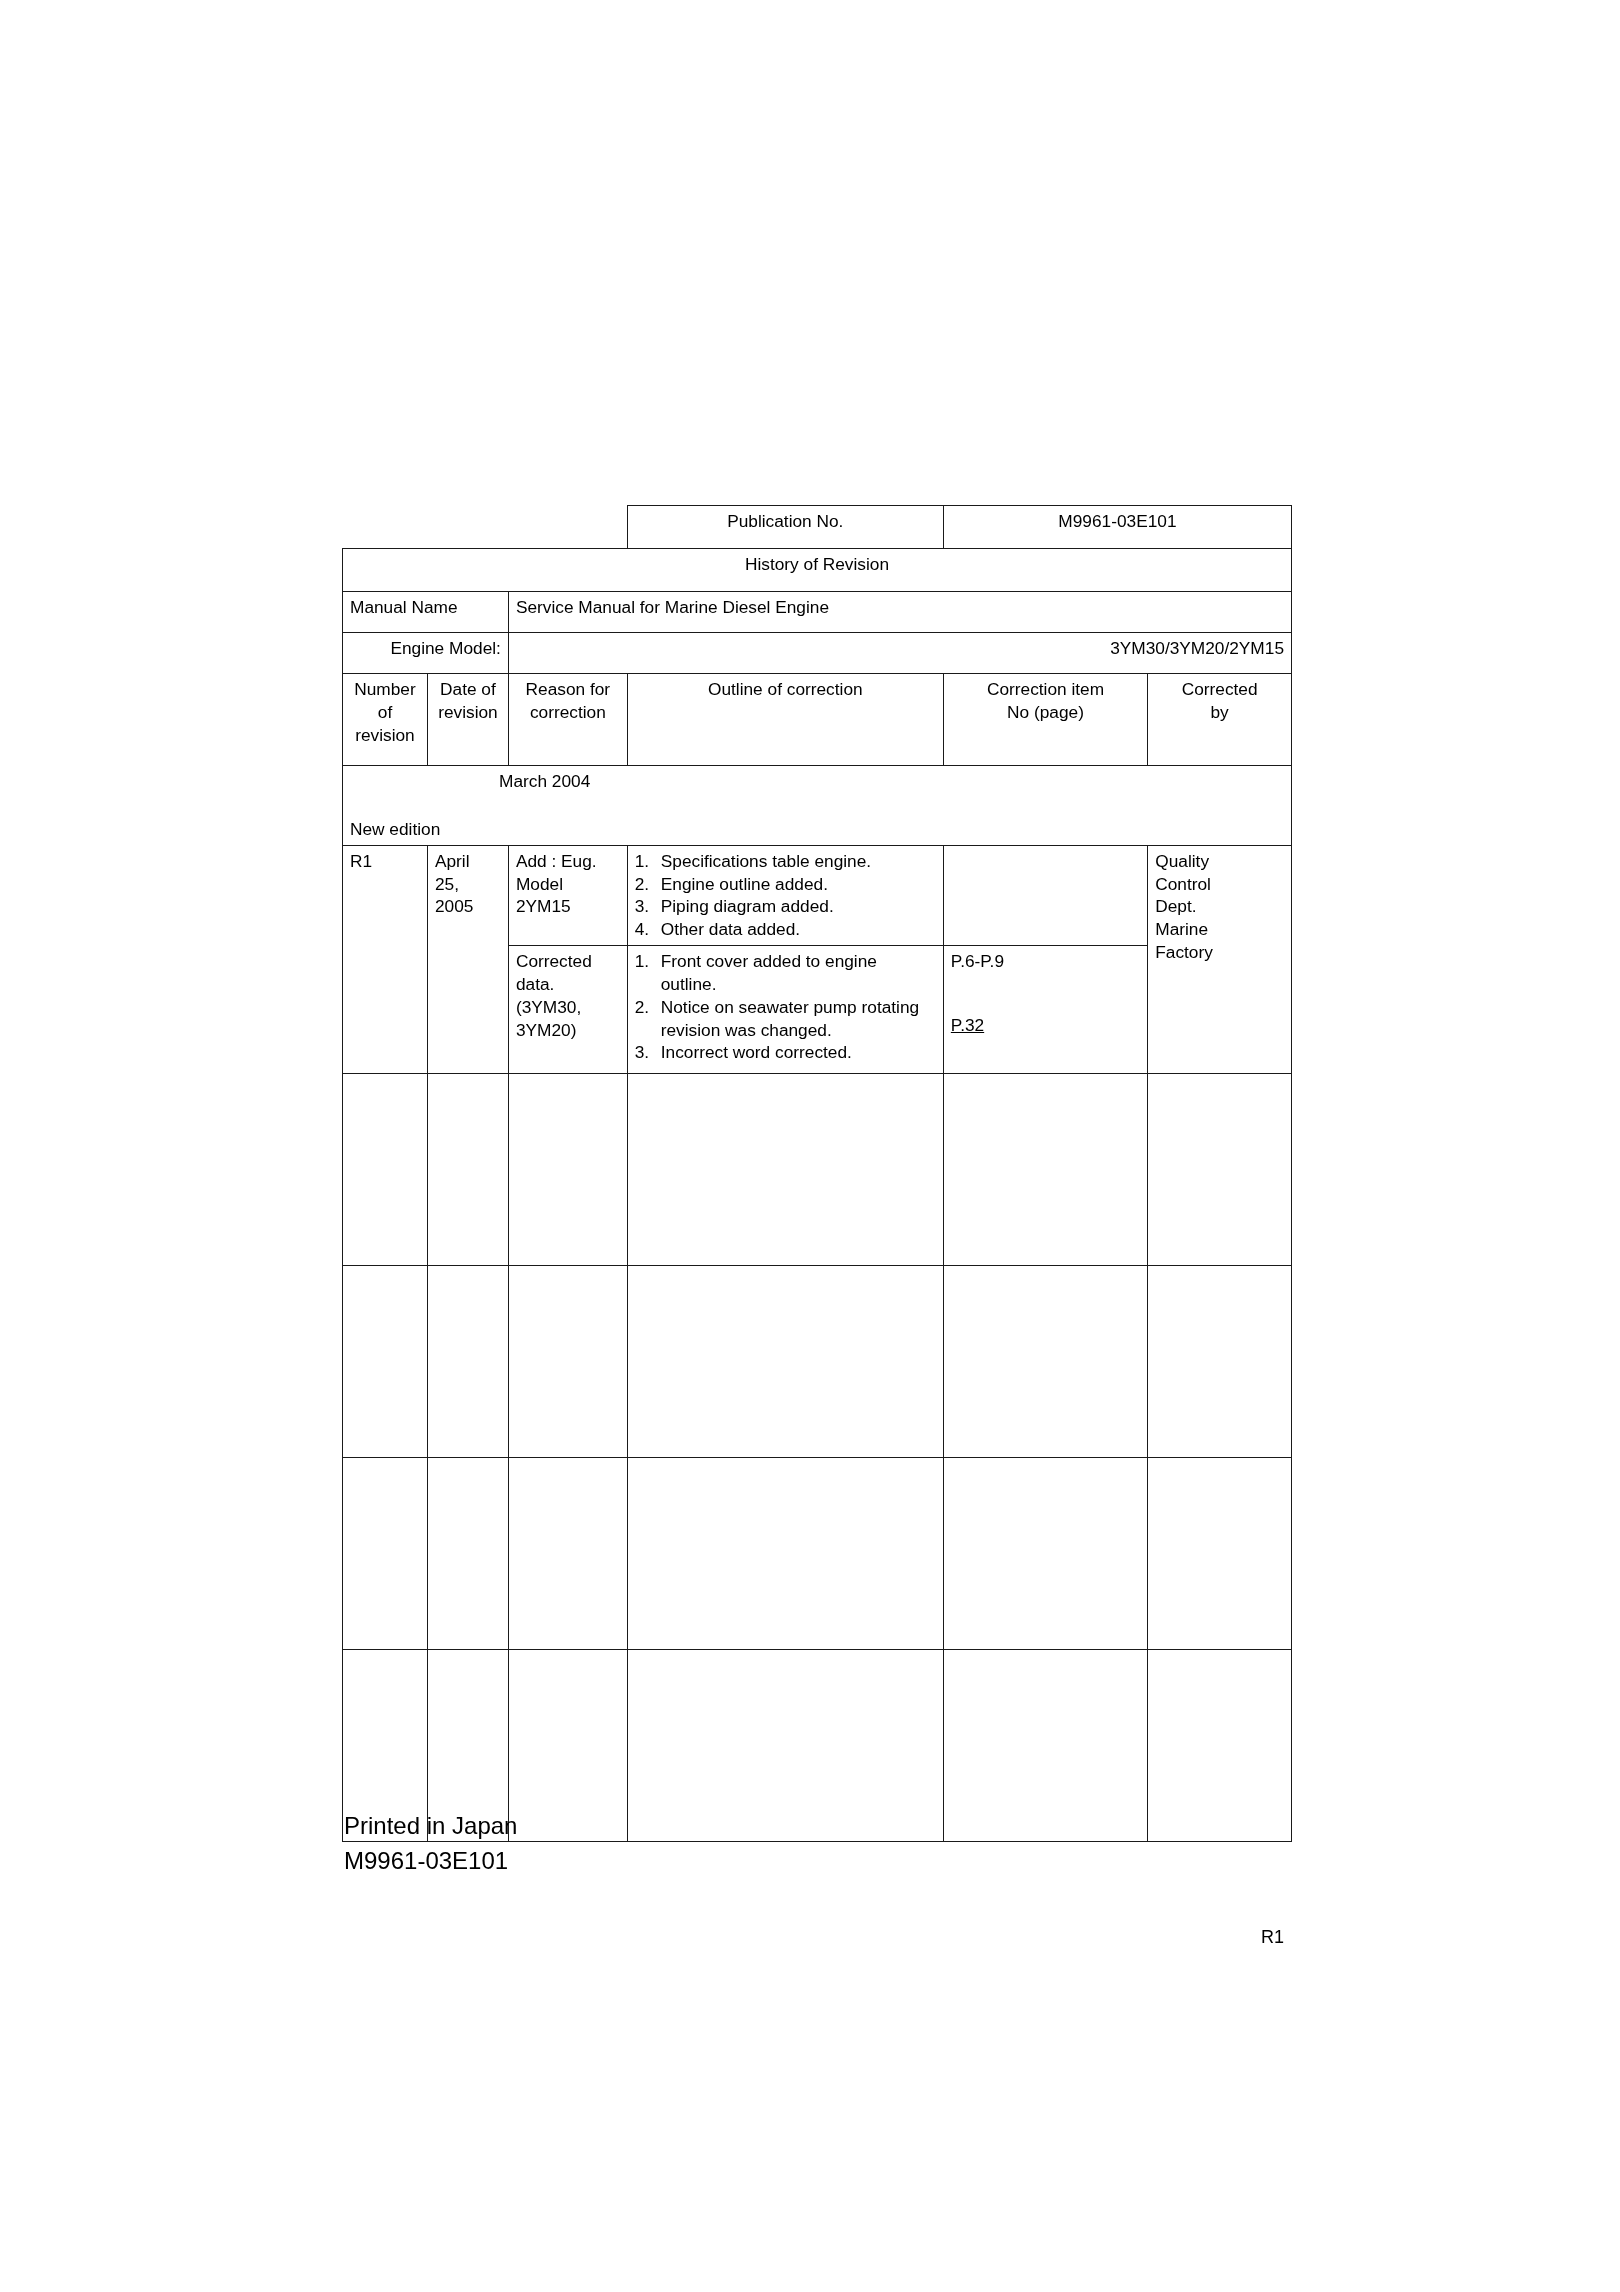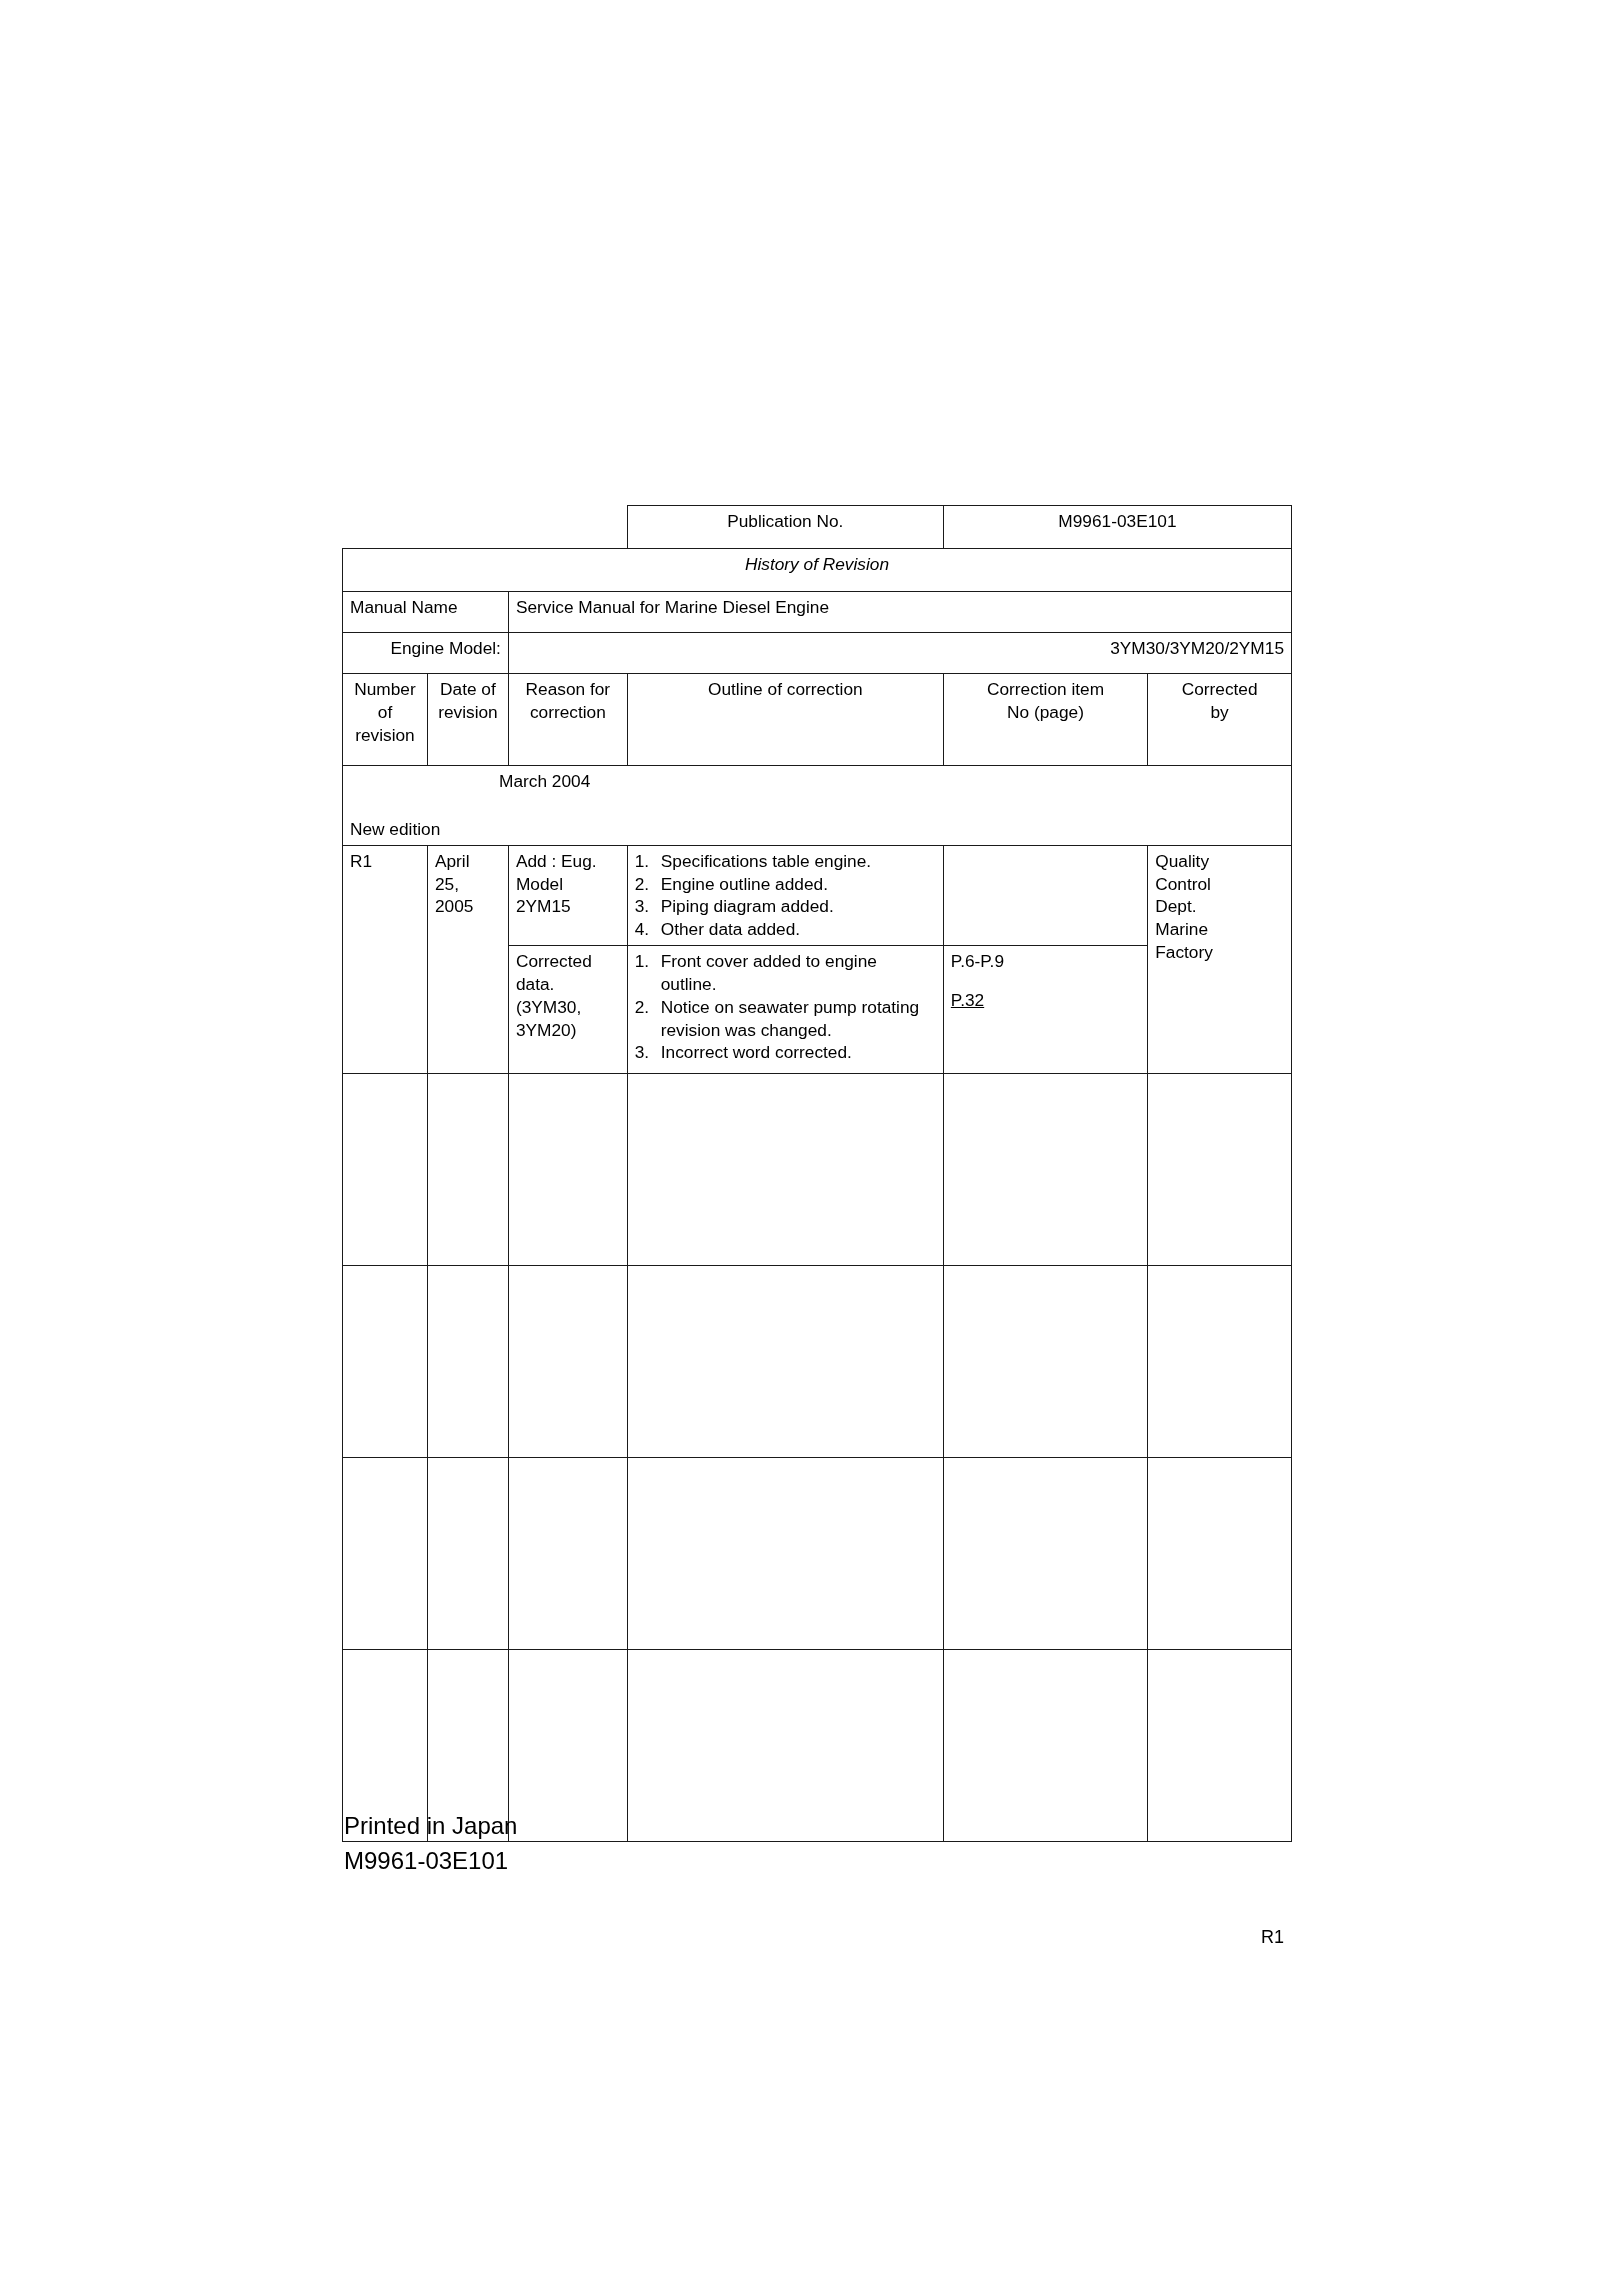--- a/index.html
+++ b/index.html
@@ -47,21 +47,21 @@
 
   
   col.c1 { width: 85px; }
   col.c2 { width: 81px; }
   col.c3 { width: 119px; }
   col.c4 { width: 317px; }
   col.c5 { width: 205px; }
   col.c6 { width: 144px; }
 
   .pubno-row td { height: 34px; }
-  .hist-row td { height: 34px; font-style: italic; }
+  .hist-row td { height: 34px; }
   .name-row td { height: 32px; }
   .model-row td { height: 32px; text-align: right; }
   .hdr-row td { height: 83px; margin-left: 8px; }
   .newedition-row td { height: 32px; }
 
   .newedition-inner {
     display: flex;
   }
   .newedition-inner .ne-label { width: 149px; margin-top: 48px; }
 
@@ -75,21 +75,21 @@
     padding-left: 26px;
     margin: 0;
   }
   .ol-list li .num {
     position: absolute;
     left: 0;
     top: 0;
   }
 
   .pages-cell div { margin: 0; }
-  .pages-cell .p2 { margin-top: 16px; text-decoration: underline; }
+  .pages-cell .p2 { margin-top: 41px; text-decoration: underline; }
 
   
   .footer {
     position: absolute;
     left: 344px;
     font-size: 24px;
   }
   .footer.l1 { top: 1802px; }
   .footer.l2 { top: 1837px; }
   .pagenum {

